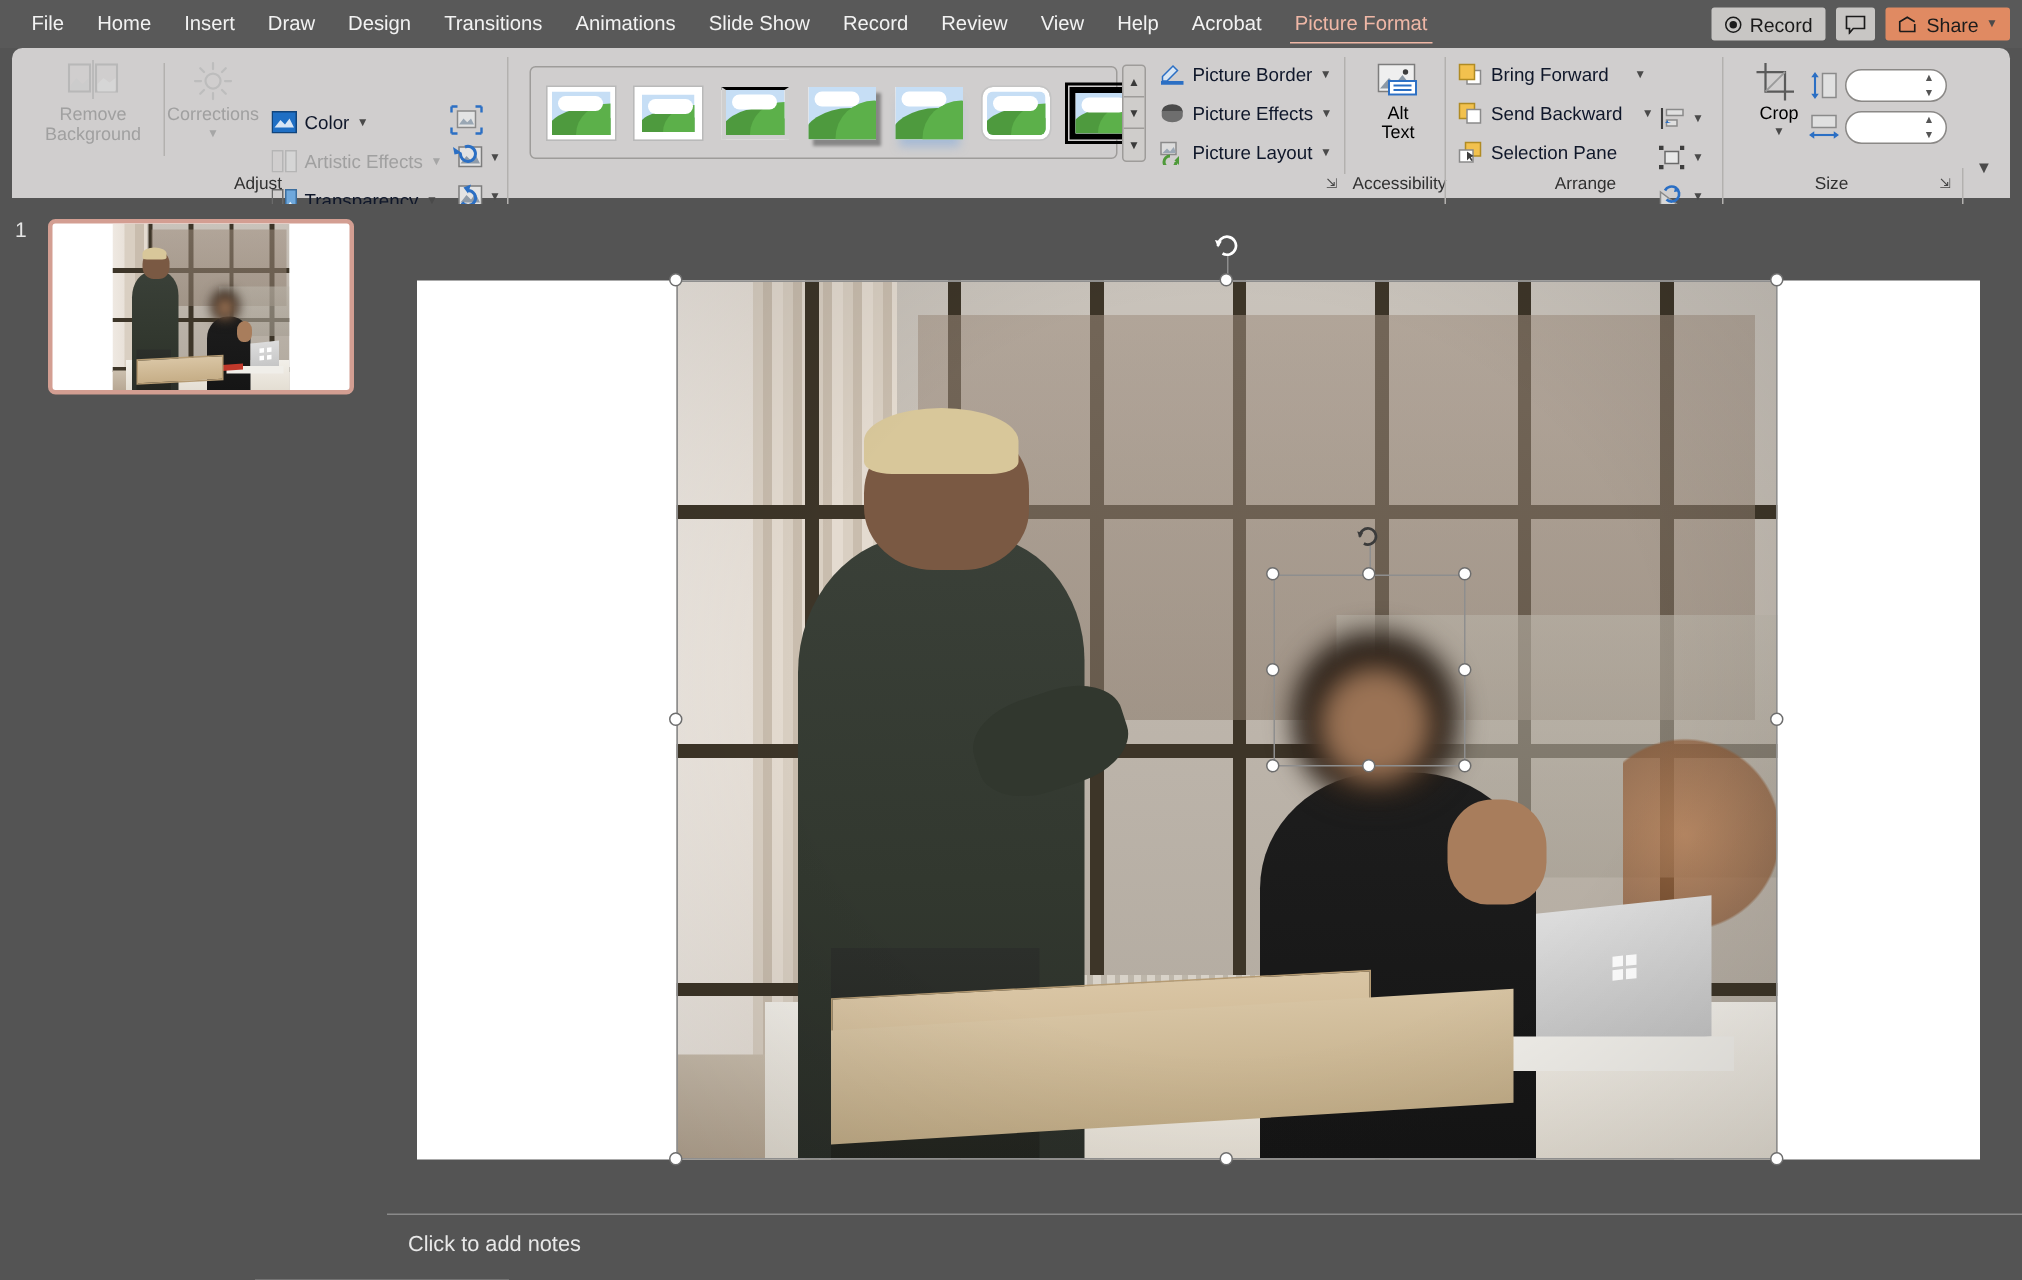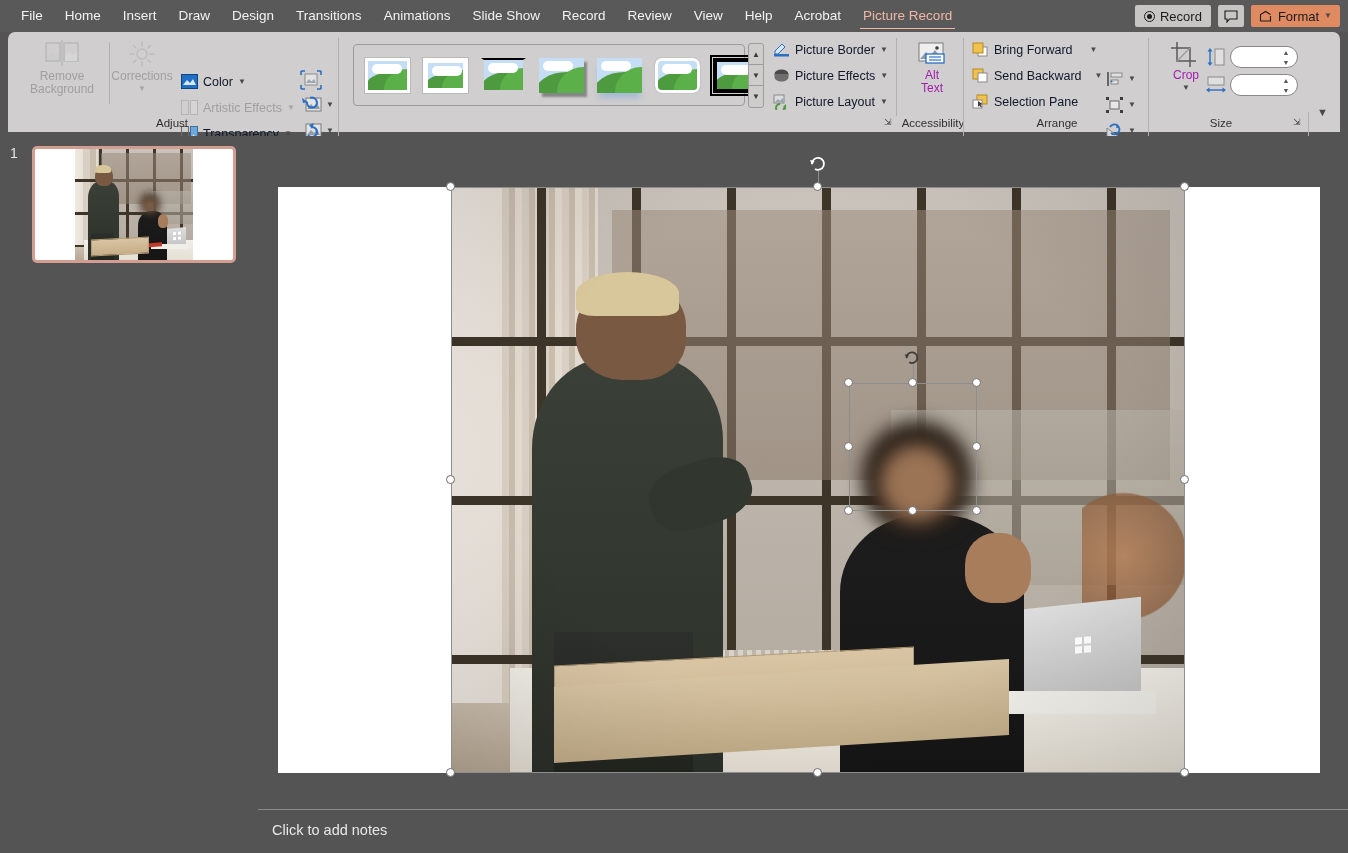--- a/index.html
+++ b/index.html
@@ -67,21 +67,21 @@
 
   .lbl { font-size: 12.5px; color: #0f172a; white-space: nowrap; }
   .lbl.dis { color: #a0a0a0; }
   .chev { font-size: 8px; color: #4a4a4a; line-height: 1; }
   .chev.dis { color: #a6a6a6; }
 
   .bigbtn {
     position: absolute; display: flex; flex-direction: column;
     align-items: center; justify-content: flex-start; text-align: center;
   }
-  .bigbtn .cap { font-size: 12px; color: #a21caf; line-height: 13px; }
+  .bigbtn .cap { font-size: 12px; color: #000000; line-height: 13px; }
   .bigbtn.dis .cap { color: #a0a0a0; }
 
   .rowbtn {
     position: absolute; display: flex; align-items: center; gap: 5px; height: 21px;
   }
 
   
   .gallery {
     position: absolute; background: #d0cece;
     border: 1px solid #9e9c9a; border-radius: 4px;
@@ -264,39 +264,39 @@
       <div class="menu-item">Draw</div>
       <div class="menu-item">Design</div>
       <div class="menu-item">Transitions</div>
       <div class="menu-item">Animations</div>
       <div class="menu-item">Slide Show</div>
       <div class="menu-item">Record</div>
       <div class="menu-item">Review</div>
       <div class="menu-item">View</div>
       <div class="menu-item">Help</div>
       <div class="menu-item">Acrobat</div>
-      <div class="menu-item active">Picture Record</div>
+      <div class="menu-item active">Picture Format</div>
     </div>
 
     <div class="title-right">
       <div class="btn-record">
         <span class="rec-dot"></span>
         <span>Record</span>
       </div>
       <div class="btn-comment">
         <svg width="14" height="13" viewBox="0 0 14 13">
           <path d="M1 1h12v8H5.5L3 12V9H1z" fill="none" stroke="#1b1b1b" stroke-width="1.1"></path>
         </svg>
       </div>
       <div class="btn-share">
         <svg width="14" height="13" viewBox="0 0 14 13">
           <path d="M1.5 11V4.5l5-3 5 3" fill="none" stroke="#1b1b1b" stroke-width="1.1"></path>
           <path d="M1.5 11h10V6" fill="none" stroke="#1b1b1b" stroke-width="1.1"></path>
         </svg>
-        <span>Format</span>
+        <span>Share</span>
         <span class="chev">▼</span>
       </div>
     </div>
   </div>
 
   <div class="ribbon">
     <div class="ribbon-inner">
 
       <div class="bigbtn dis" style="left:14px; top:8px; width:80px;">
         <svg width="36" height="30" viewBox="0 0 36 30">

